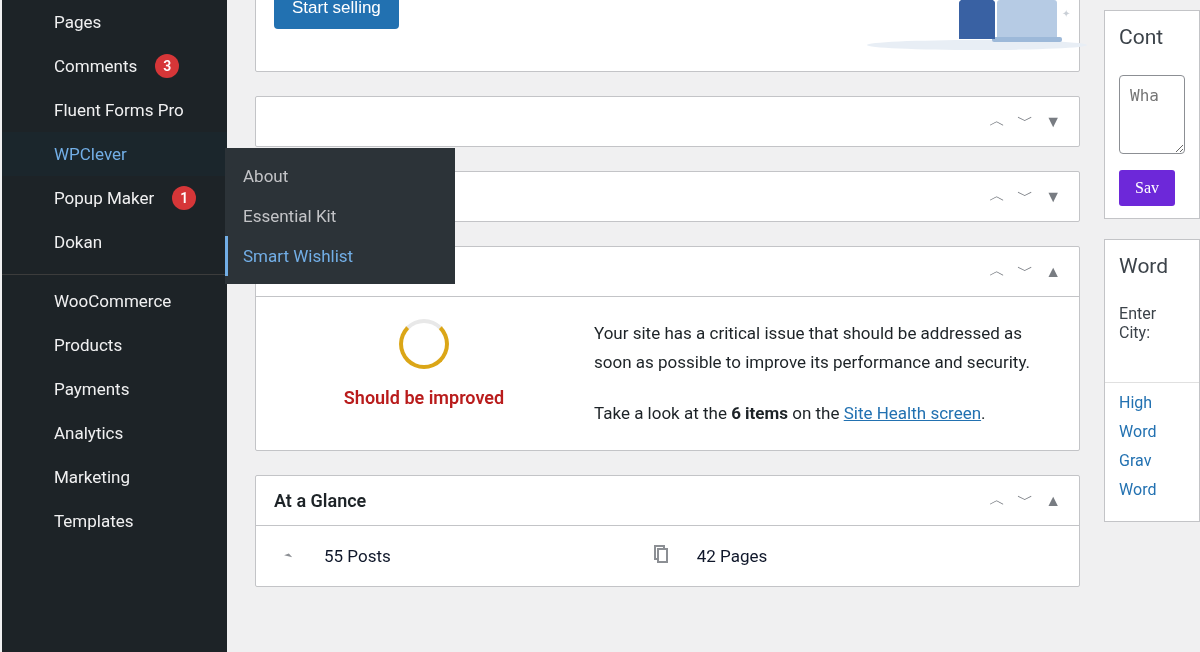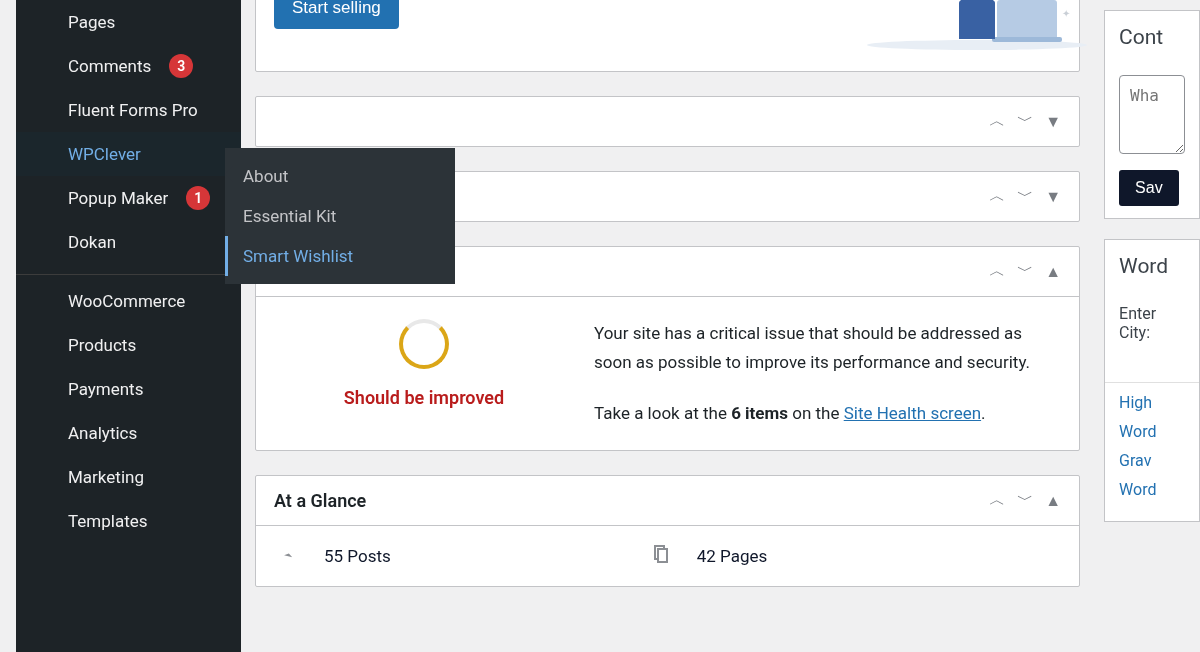--- a/index.html
+++ b/index.html
@@ -1,18 +1,18 @@
 <!DOCTYPE html>
 <html><head>
 <meta charset="utf-8">
 <style>
 * { box-sizing: border-box; margin: 0; padding: 0; }
 body { font-family: -apple-system, BlinkMacSystemFont, "Segoe UI", Roboto, sans-serif; background: #f0f0f1; color: #3c434a; width: 1200px; height: 652px; overflow: hidden; position: relative; }
 
-.sidebar { position: absolute; left: 16px; top: 0; width: 225px; height: 652px; background: #1d2327; }
+.sidebar { position: absolute; left: 2px; top: 0; width: 225px; height: 652px; background: #1d2327; }
 .sidebar-item { display: flex; align-items: center; padding: 10px 14px; color: #f0f0f1; font-size: 17px; cursor: pointer; gap: 12px; position: relative; }
 .sidebar-item.active { background: #0073aa0a; }
 .sidebar-item.active .label { color: #72aee6; }
 .sidebar-item.separator-before { border-top: 1px solid #3c3c3c; margin-top: 0px; padding-top: 14px; }
 .icon-wrap { width: 20px; height: 24px; display: flex; align-items: center; justify-content: center; flex-shrink: 0; padding-left: 26px; }
 .badge { background: #d63638; color: #fff; border-radius: 12px; min-width: 24px; height: 24px; display: inline-flex; align-items: center; justify-content: center; font-size: 14px; font-weight: 600; padding: 0 6px; margin-left: 6px; }
 
 .flyout { position: absolute; left: 225px; top: 148px; width: 230px; background: #2c3338; padding: 8px 0; z-index: 20; }
 .flyout::before { content: ""; position: absolute; left: -8px; top: 18px; border: 8px solid transparent; border-right-color: #2c3338; }
 .flyout-item { padding: 10px 18px; color: #c3c4c7; font-size: 17px; cursor: pointer; }
@@ -44,21 +44,21 @@
 .sh-link { color: #2271b1; text-decoration: underline; cursor: pointer; }
 
 .glance-body { padding: 18px 22px 18px 22px; display: flex; gap: 260px; }
 .glance-item { display: flex; align-items: center; gap: 26px; color: #0f172a; font-size: 17px; }
 .glance-icon { color: #8c8f94; }
 
 .right-card { border: 1px solid #c3c4c7; background: #fff; margin-bottom: 20px; }
 .right-header { padding: 14px 14px; font-size: 21px; font-weight: 400; }
 .right-body { padding: 12px 14px; font-size: 16px; color: #3c434a; }
 .right-input { border: 1px solid #8c8f94; border-radius: 4px; padding: 10px; width: 100%; font-size: 16px; color: #787c82; }
-.save-btn { background: #0f172a; color: #fff; border: none; padding: 9px 16px; font-size: 16px; border-radius: 3px; cursor: pointer; margin-top: 12px; }
+.save-btn { background: #6d28d9; color: #fff; border: none; padding: 9px 16px; font-size: 16px; border-radius: 3px; cursor: pointer; margin-top: 12px; font-family: Liberation Serif, serif; }
 .right-link { color: #2271b1; cursor: pointer; margin: 10px 0; display: block; }
 </style>
 </head>
 <body>
 
 <div class="sidebar">
   <div class="sidebar-item">
     <span class="icon-wrap">
         <svg width="22" height="22" viewBox="0 0 20 20">
           <rect x="4" y="2" width="10" height="14" fill="none" stroke="#f0f0f1" stroke-width="2"></rect>

